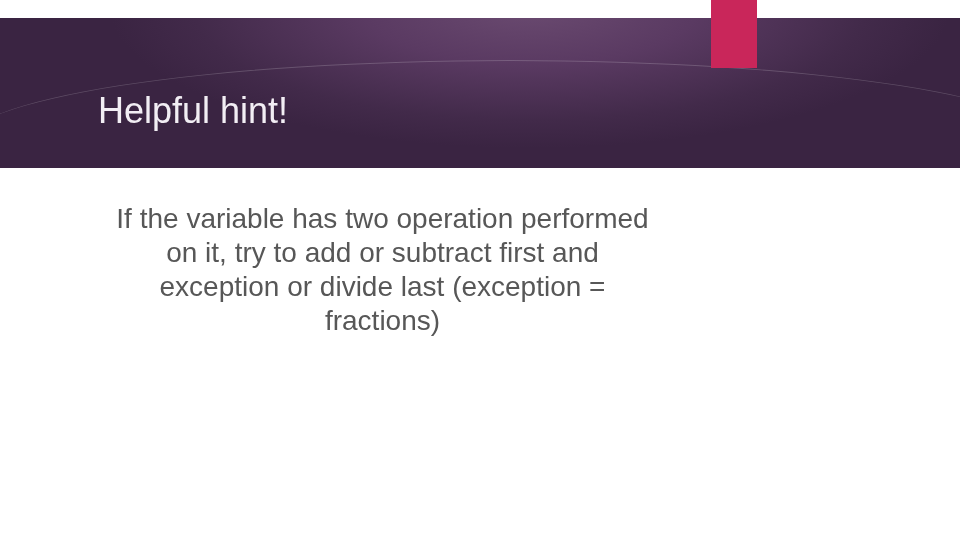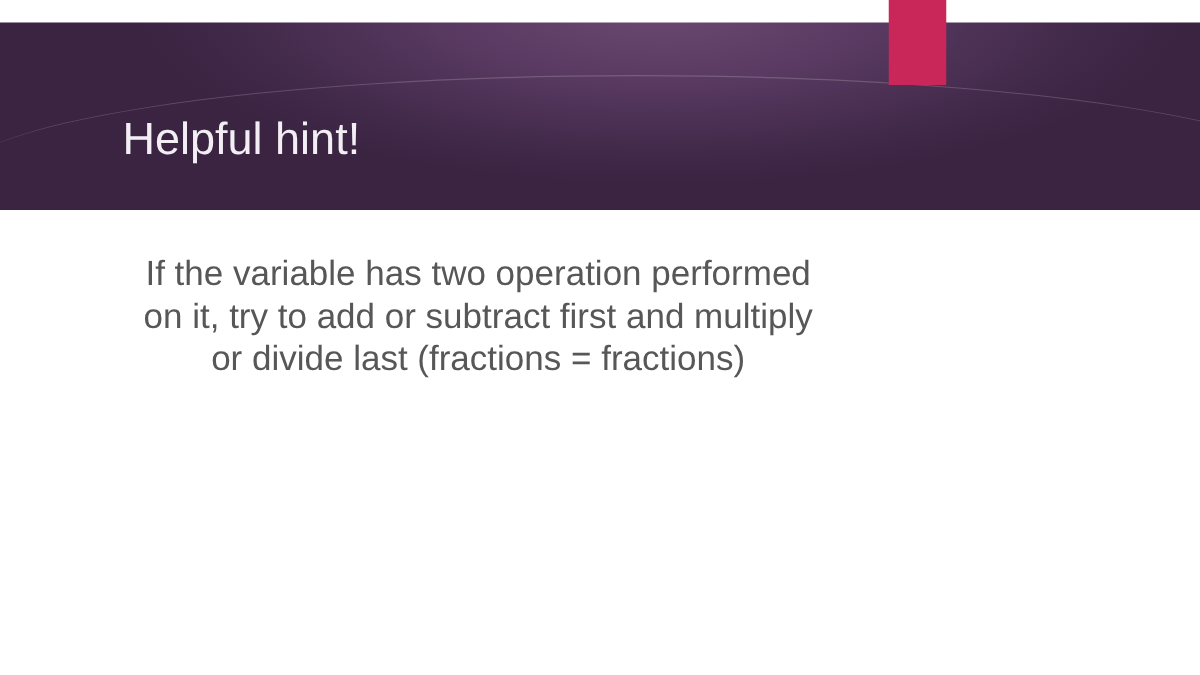--- a/index.html
+++ b/index.html
@@ -57,14 +57,14 @@
 </style>
 </head>
 <body>
 
 <div class="slide">
   <div class="header-band">
     <div class="header-swoosh"></div>
   </div>
   <div class="accent-tab"></div>
   <div class="title">Helpful hint!</div>
-  <div class="body-text">If the variable has two operation performed on it, try to add or subtract first and multiply or divide last (fractions = fractions)</div>
+  <div class="body-text">If the variable has two operation performed on it, try to add or subtract first and exception or divide last (exception = fractions)</div>
 </div>
 
 </body></html>

